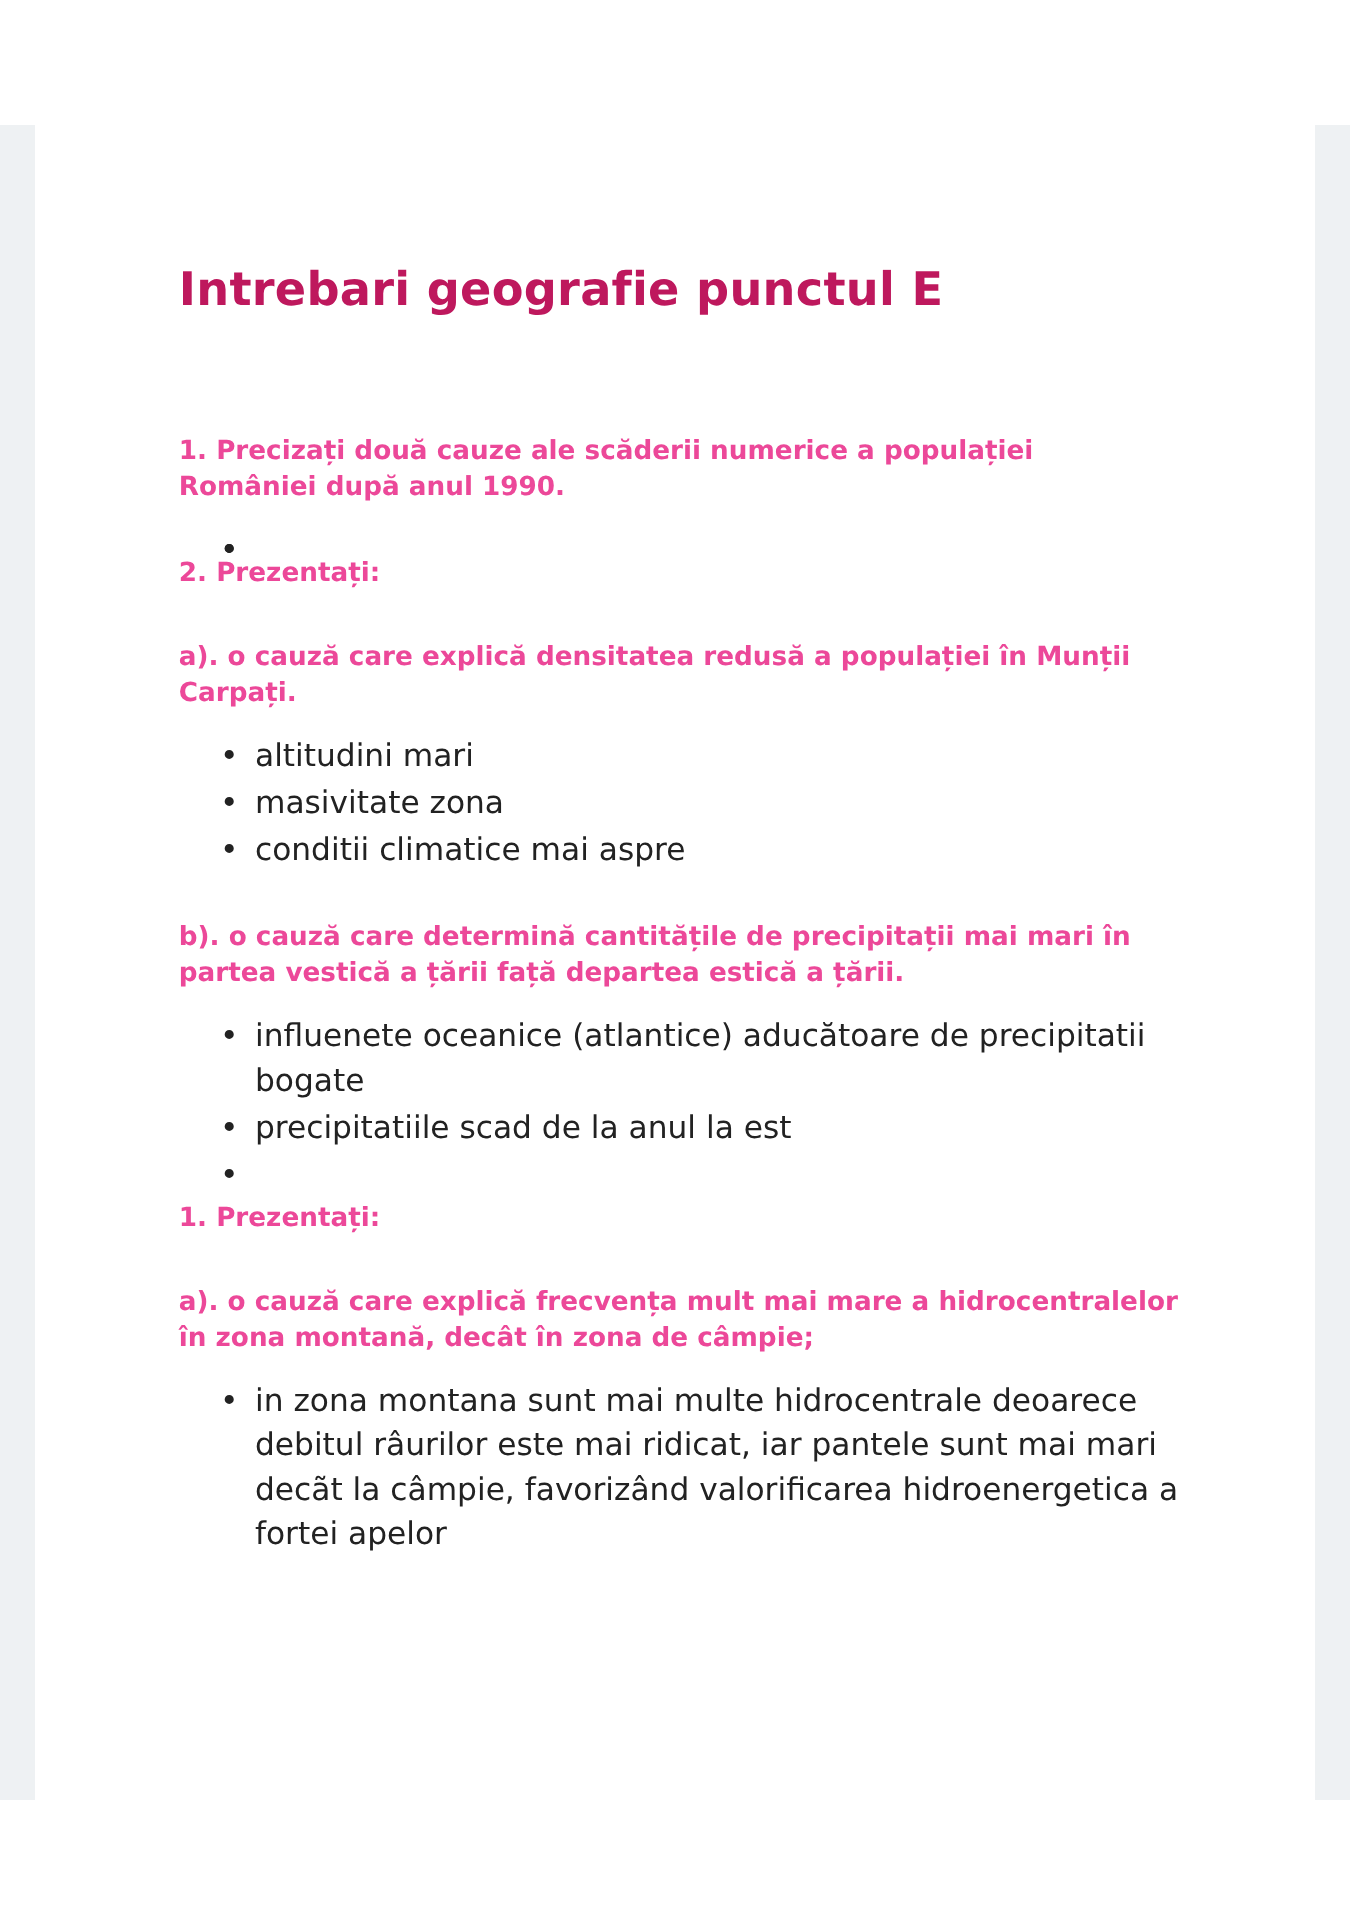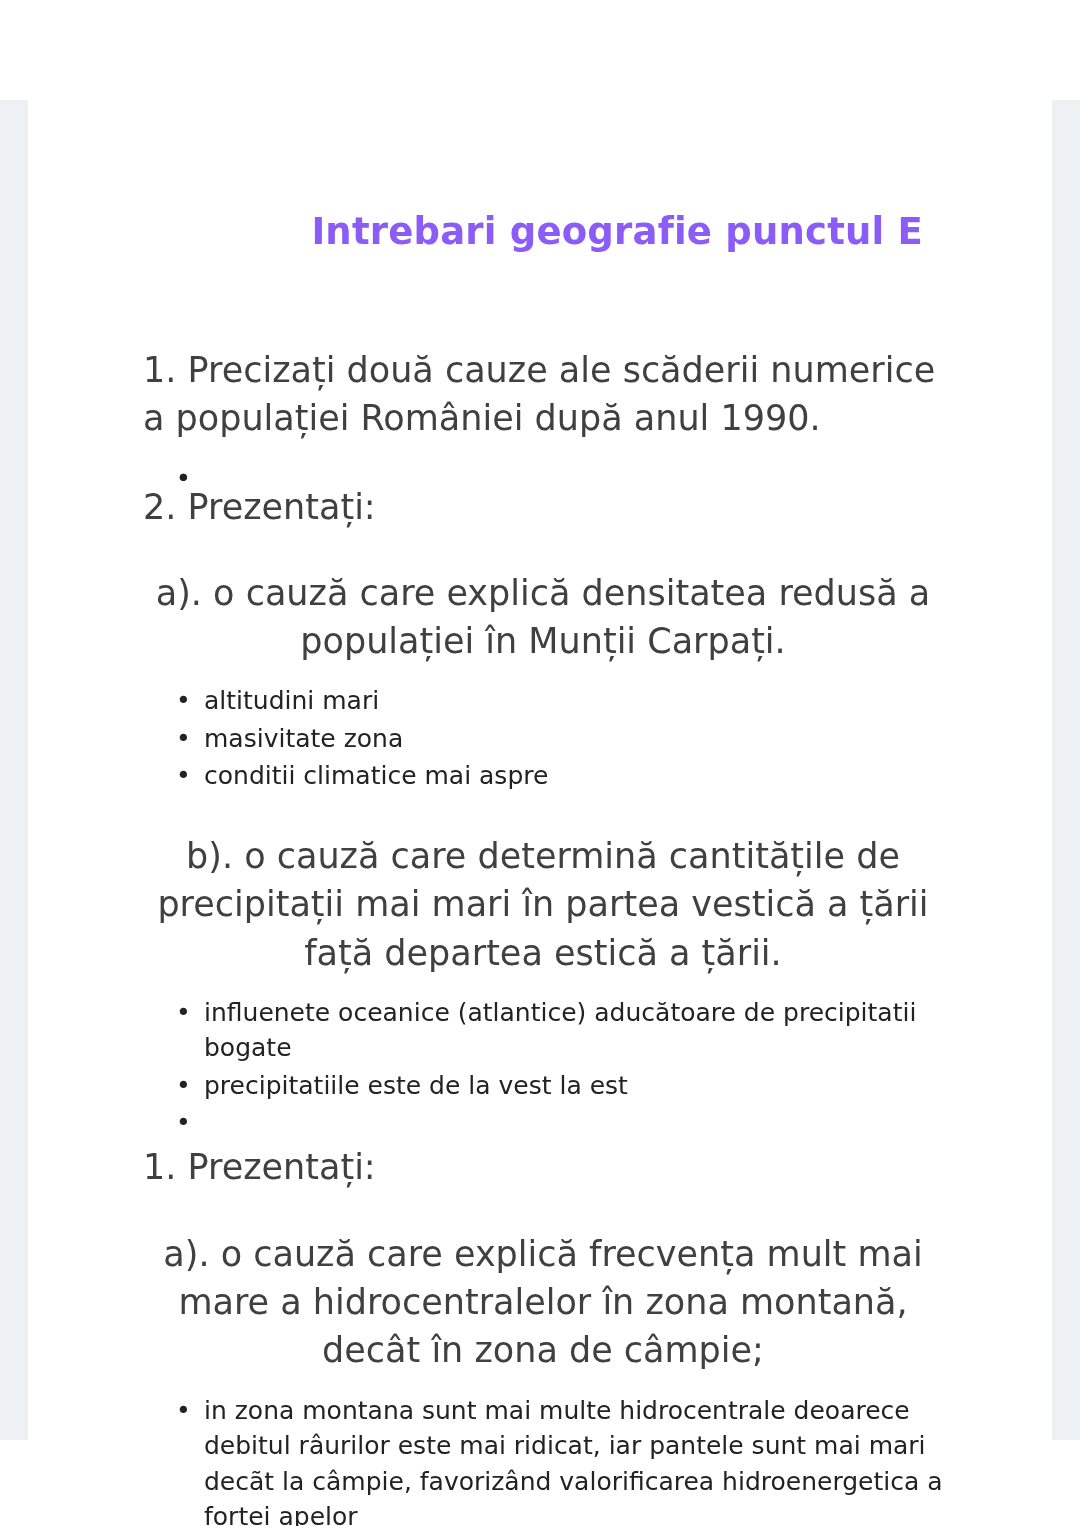--- a/index.html
+++ b/index.html
@@ -40,38 +40,38 @@
     position: absolute;
     top: 0;
     left: 115px;
     width: 800px;
     color: #1e1e1e;
   }
 
   .doc-title {
     font-size: 37px;
     font-weight: bold;
-    text-align: right;
+    text-align: left;
     letter-spacing: 0.2px;
     margin: 110px 0 0 0;
     padding-right: 20px;
-    color: #8b5cf6;
+    color: #be185d;
   }
 
   .question {
-    font-size: 35px;
-    font-weight: normal;
+    font-size: 21px;
+    font-weight: bold;
     line-height: 1.38;
     margin: 0;
-    color: #404040;
+    color: #ec4899;
   }
 
   .q-gap-large { margin-top: 93px; }
   .q-gap       { margin-top: 40px; }
-  .q-gap-small { margin-top: 38px; text-align: center; }
+  .q-gap-small { margin-top: 38px; }
 
   ul.answers {
     list-style: none;
     margin: 18px 0 0 0;
     padding: 0;
   }
 
   ul.answers li {
     position: relative;
     font-size: 25px;
@@ -133,21 +133,21 @@
     </ul>
 
     <p class="question q-gap-small">b). o cauză care determină cantitățile de precipitații mai mari în partea vestică a țării față departea estică a țării.</p>
     <ul class="answers wide">
       <li>
         <span class="bullet">•</span>
         <span>influenete oceanice (atlantice) aducătoare de precipitatii bogate</span>
       </li>
       <li>
         <span class="bullet">•</span>
-        <span>precipitatiile este de la vest la est</span>
+        <span>precipitatiile scad de la anul la est</span>
       </li>
       <li>
         <span class="bullet">•</span>
       </li>
     </ul>
 
     <p class="question q-gap">1. Prezentați:</p>
 
     <p class="question q-gap-small">a). o cauză care explică frecvența mult mai mare a hidrocentralelor în zona montană, decât în zona de câmpie;</p>
     <ul class="answers wide">

